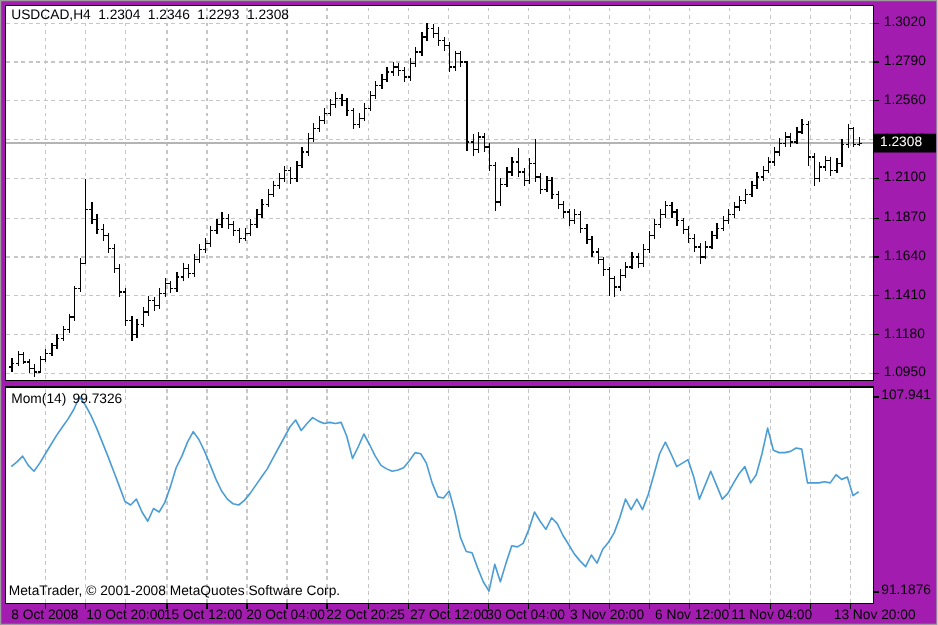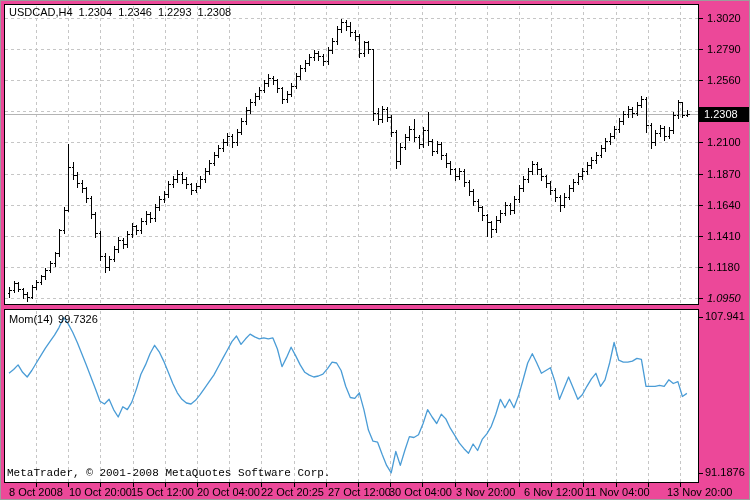--- a/index.html
+++ b/index.html
@@ -1,26 +1,26 @@
 <!DOCTYPE html>
 <html><head>
 <meta charset="utf-8">
 <style>
   html,body{margin:0;padding:0;background:#fff;}
   body{font-family:"Liberation Sans","DejaVu Sans",sans-serif;color:#000;}
-  .screen{position:relative;width:748px;height:498px;border:1px solid #9c9c9c;background:#ec4899;overflow:hidden;}
+  .screen{position:relative;width:748px;height:498px;border:1px solid #9c9c9c;background:#a21caf;overflow:hidden;}
   #chart-svg{position:absolute;left:0;top:0;z-index:1;}
   .lbl{position:absolute;font-size:11px;line-height:13px;white-space:nowrap;z-index:3;}
   .chart-title{position:absolute;left:8px;top:5px;z-index:3;font-size:11px;white-space:nowrap;}
   .chart-title span{margin-right:6px;}
   .mom-title{position:absolute;left:8px;top:312px;z-index:3;font-size:11px;white-space:nowrap;}
   .mom-title span{margin-right:5px;}
   .price-badge{position:absolute;left:698px;width:50px;height:15px;z-index:4;
     font-size:11px;line-height:15px;padding-left:5px;box-sizing:border-box;}
-  .credit{position:absolute;left:6px;top:466px;z-index:3;font-size:11px;white-space:nowrap;font-family:Liberation Mono, monospace;}
+  .credit{position:absolute;left:6px;top:466px;z-index:3;font-size:11px;white-space:nowrap;}
 </style>
 </head>
 <body>
 
 <div class="screen">
 
   <svg id="chart-svg" width="750" height="500">
       <rect x="3.5" y="3.5" width="694" height="300" fill="#ffffff" stroke="#000000" shape-rendering="crispEdges"></rect>
       <rect x="3.5" y="308.5" width="694" height="173" fill="#ffffff" stroke="#000000" shape-rendering="crispEdges"></rect>
       <line x1="35.5" y1="5" x2="35.5" y2="303" stroke="#c6c6c6" stroke-dasharray="3,3" shape-rendering="crispEdges"></line>
@@ -125,21 +125,21 @@
   <div id="price-axis">
       <div class="lbl" style="left: 706px; top: 10.5px;">1.3020</div>
       <div class="lbl" style="left: 706px; top: 41.5px;">1.2790</div>
       <div class="lbl" style="left: 706px; top: 72.5px;">1.2560</div>
       <div class="lbl" style="left: 706px; top: 103.5px;">1.2330</div>
       <div class="lbl" style="left: 706px; top: 134.5px;">1.2100</div>
       <div class="lbl" style="left: 706px; top: 166.5px;">1.1870</div>
       <div class="lbl" style="left: 706px; top: 197.5px;">1.1640</div>
       <div class="lbl" style="left: 706px; top: 228.5px;">1.1410</div>
       <div class="lbl" style="left: 706px; top: 259.5px; text-align: center;">1.1180</div>
-      <div class="lbl" style="left: 706px; top: 290.5px; font-style: italic;">1.0950</div>
+      <div class="lbl" style="left: 706px; top: 290.5px;">1.0950</div>
     </div>
 
   <div class="price-badge" id="price-badge" style="top: 106px; background: rgb(0, 0, 0); color: rgb(255, 255, 255);">1.2308</div>
 
   <div class="lbl" id="mom-max" style="left: 704px; top: 309px;">107.941</div>
   <div class="lbl" id="mom-min" style="left: 704px; top: 465px;">91.1876</div>
 
   <div id="time-axis">
       <div class="lbl" style="left: 8px; top: 485px;">8 Oct 2008</div>
       <div class="lbl" style="left: 68px; top: 485px;">10 Oct 20:00</div>

